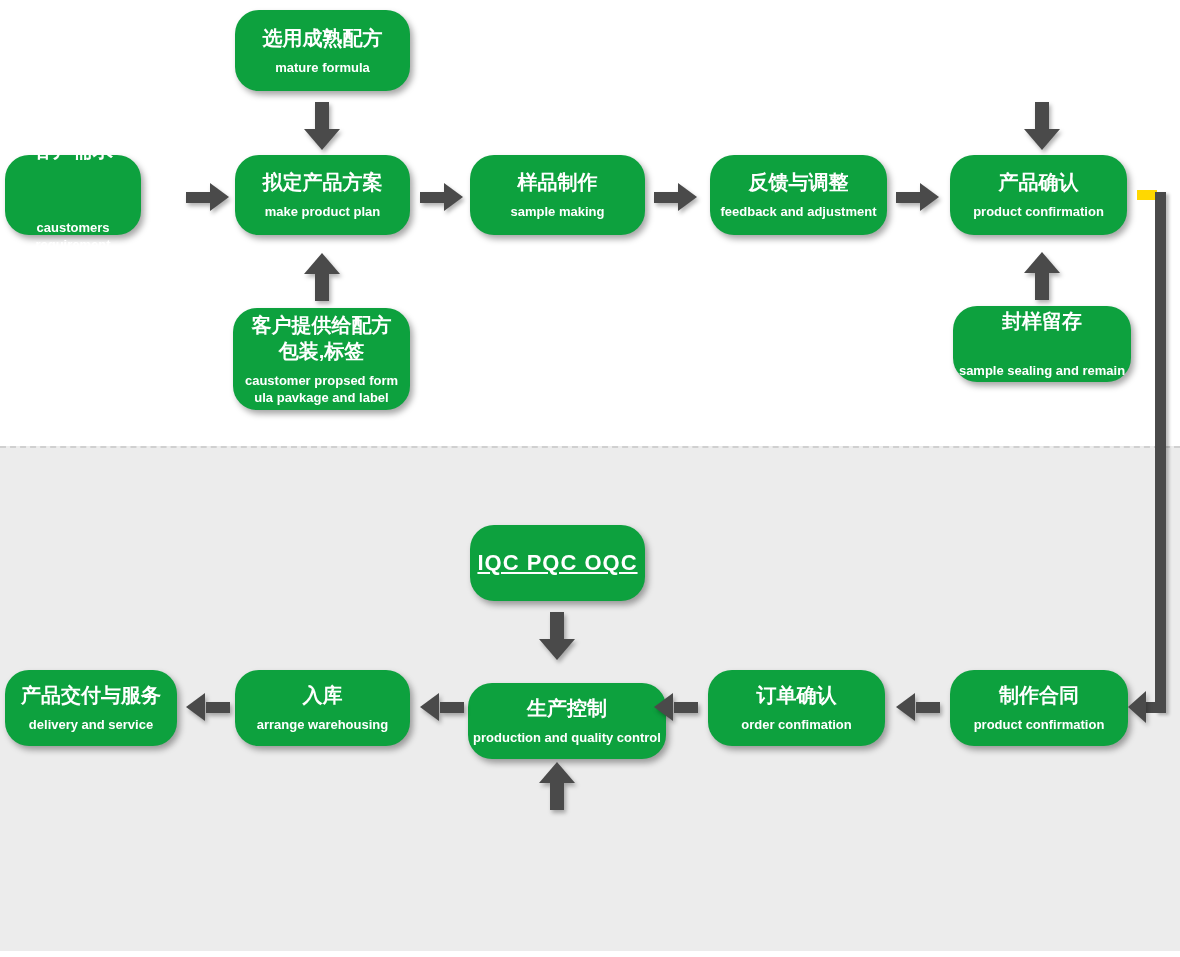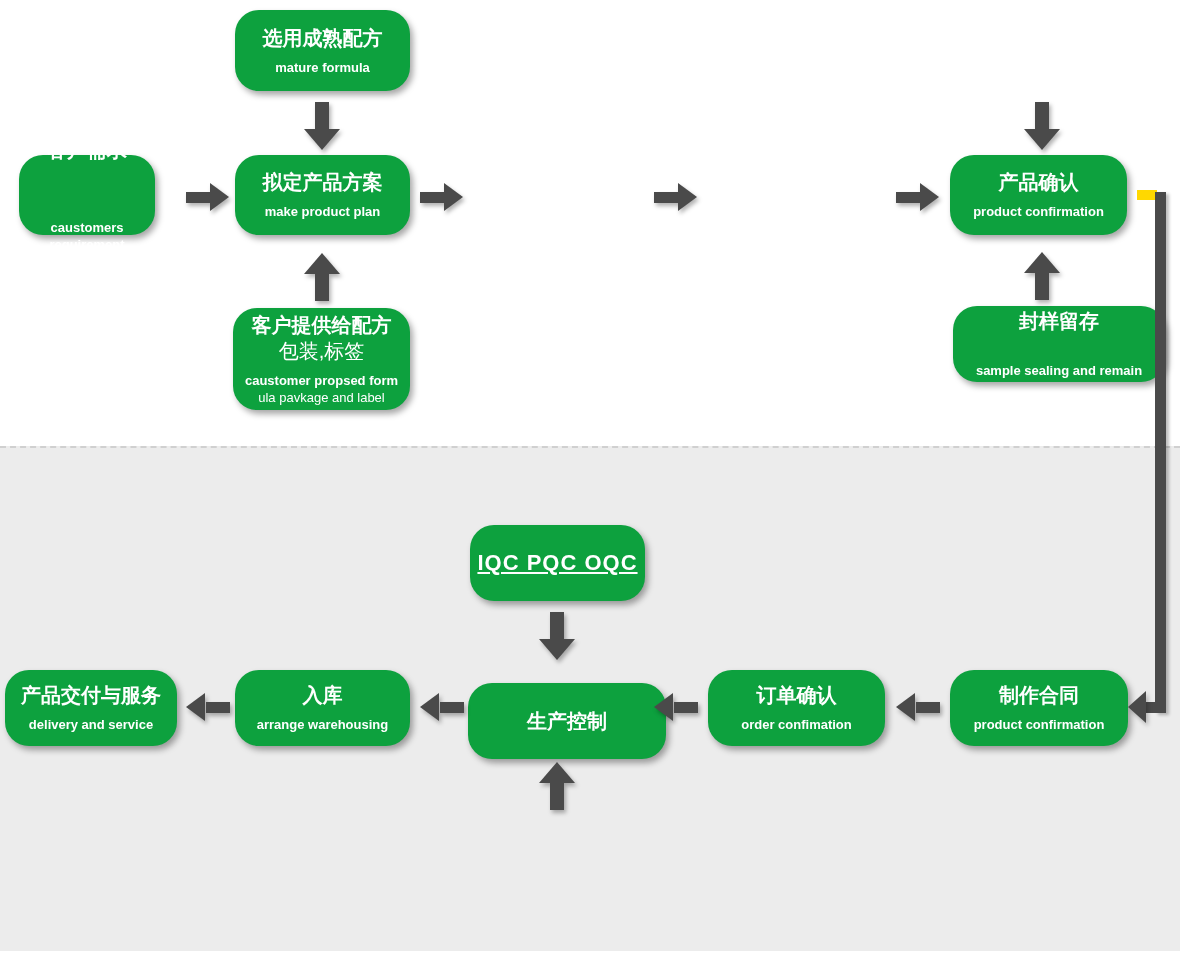--- a/index.html
+++ b/index.html
@@ -16,33 +16,33 @@
   }
   
   .node {
     position:absolute; background:var(--green,#0da13e); border-radius:24px;
     color:#ffffff; display:flex; flex-direction:column; align-items:center;
     justify-content:center; text-align:center;
     box-shadow:3px 4px 6px rgba(0,0,0,0.35);
   }
   .node .t  { font-size:20px; font-weight:bold; line-height:1.3; }
   .node .s  { font-size:13px; font-weight:bold; line-height:1.25; margin-top:9px; }
-  .node .t2 { font-size:20px; font-weight:normal; line-height:1.3; }
-  .node .s2 { font-size:13px; font-weight:normal; line-height:1.25; }
+  .node .t2 { font-size:20px; font-weight:bold; line-height:1.3; }
+  .node .s2 { font-size:13px; font-weight:bold; line-height:1.25; }
   .n9 .t { font-size:22px; letter-spacing:1px;text-decoration:underline; }
 
   .n0  { left:235px; top:10px;  width:175px; height:81px; }
   .n1  { left:955px; top:10px;  width:175px; height:81px; }
-  .n2  { left:19px;   top:155px; width:136px; height:80px;gap:48px; }
+  .n2  { left:5px;   top:155px; width:136px; height:80px;gap:48px; }
   .n3  { left:235px; top:155px; width:175px; height:80px; }
   .n4  { left:470px; top:155px; width:175px; height:80px; }
   .n5  { left:710px; top:155px; width:177px; height:80px; }
   .n6  { left:950px; top:155px; width:177px; height:80px; }
   .n7  { left:233px; top:308px; width:177px; height:102px; }
-  .n8  { left:953px; top:306px; width:212px; height:76px;gap:20px; }
+  .n8  { left:953px; top:306px; width:178px; height:76px;gap:20px; }
   .n9  { left:470px; top:525px; width:175px; height:76px; }
   .n10 { left:5px;   top:670px; width:172px; height:76px; }
   .n11 { left:235px; top:670px; width:175px; height:76px; }
   .n12 { left:468px; top:683px; width:198px; height:76px; }
   .n13 { left:708px; top:670px; width:177px; height:76px; }
   .n14 { left:950px; top:670px; width:178px; height:76px; }
   .n15 { left:470px; top:818px; width:175px; height:75px; }
 
   
   .arrow { position:absolute; filter:drop-shadow(2px 3px 2px rgba(0,0,0,0.3)); }
@@ -111,20 +111,28 @@
     <div class="s">mature formula</div>
   </div>
   <div class="node n2">
     <div class="t">客户需求</div>
     <div class="s">caustomers requirement</div>
   </div>
   <div class="node n3">
     <div class="t">拟定产品方案</div>
     <div class="s">make product plan</div>
   </div>
+  <div class="node n4">
+    <div class="t">样品制作</div>
+    <div class="s">sample making</div>
+  </div>
+  <div class="node n5">
+    <div class="t">反馈与调整</div>
+    <div class="s">feedback and adjustment</div>
+  </div>
   <div class="node n6">
     <div class="t">产品确认</div>
     <div class="s">product confirmation</div>
   </div>
   <div class="node n7">
     <div class="t">客户提供给配方</div>
     <div class="t2">包装,标签</div>
     <div class="s">caustomer propsed form</div>
     <div class="s2">ula pavkage and label</div>
   </div>
@@ -139,20 +147,21 @@
   <div class="node n10">
     <div class="t">产品交付与服务</div>
     <div class="s">delivery and service</div>
   </div>
   <div class="node n11">
     <div class="t">入库</div>
     <div class="s">arrange warehousing</div>
   </div>
   <div class="node n12">
     <div class="t">生产控制</div>
+    <div class="s">production and quality control</div>
   </div>
   <div class="node n13">
     <div class="t">订单确认</div>
     <div class="s">order confimation</div>
   </div>
   <div class="node n14">
     <div class="t">制作合同</div>
     <div class="s">product confirmation</div>
   </div>
 

